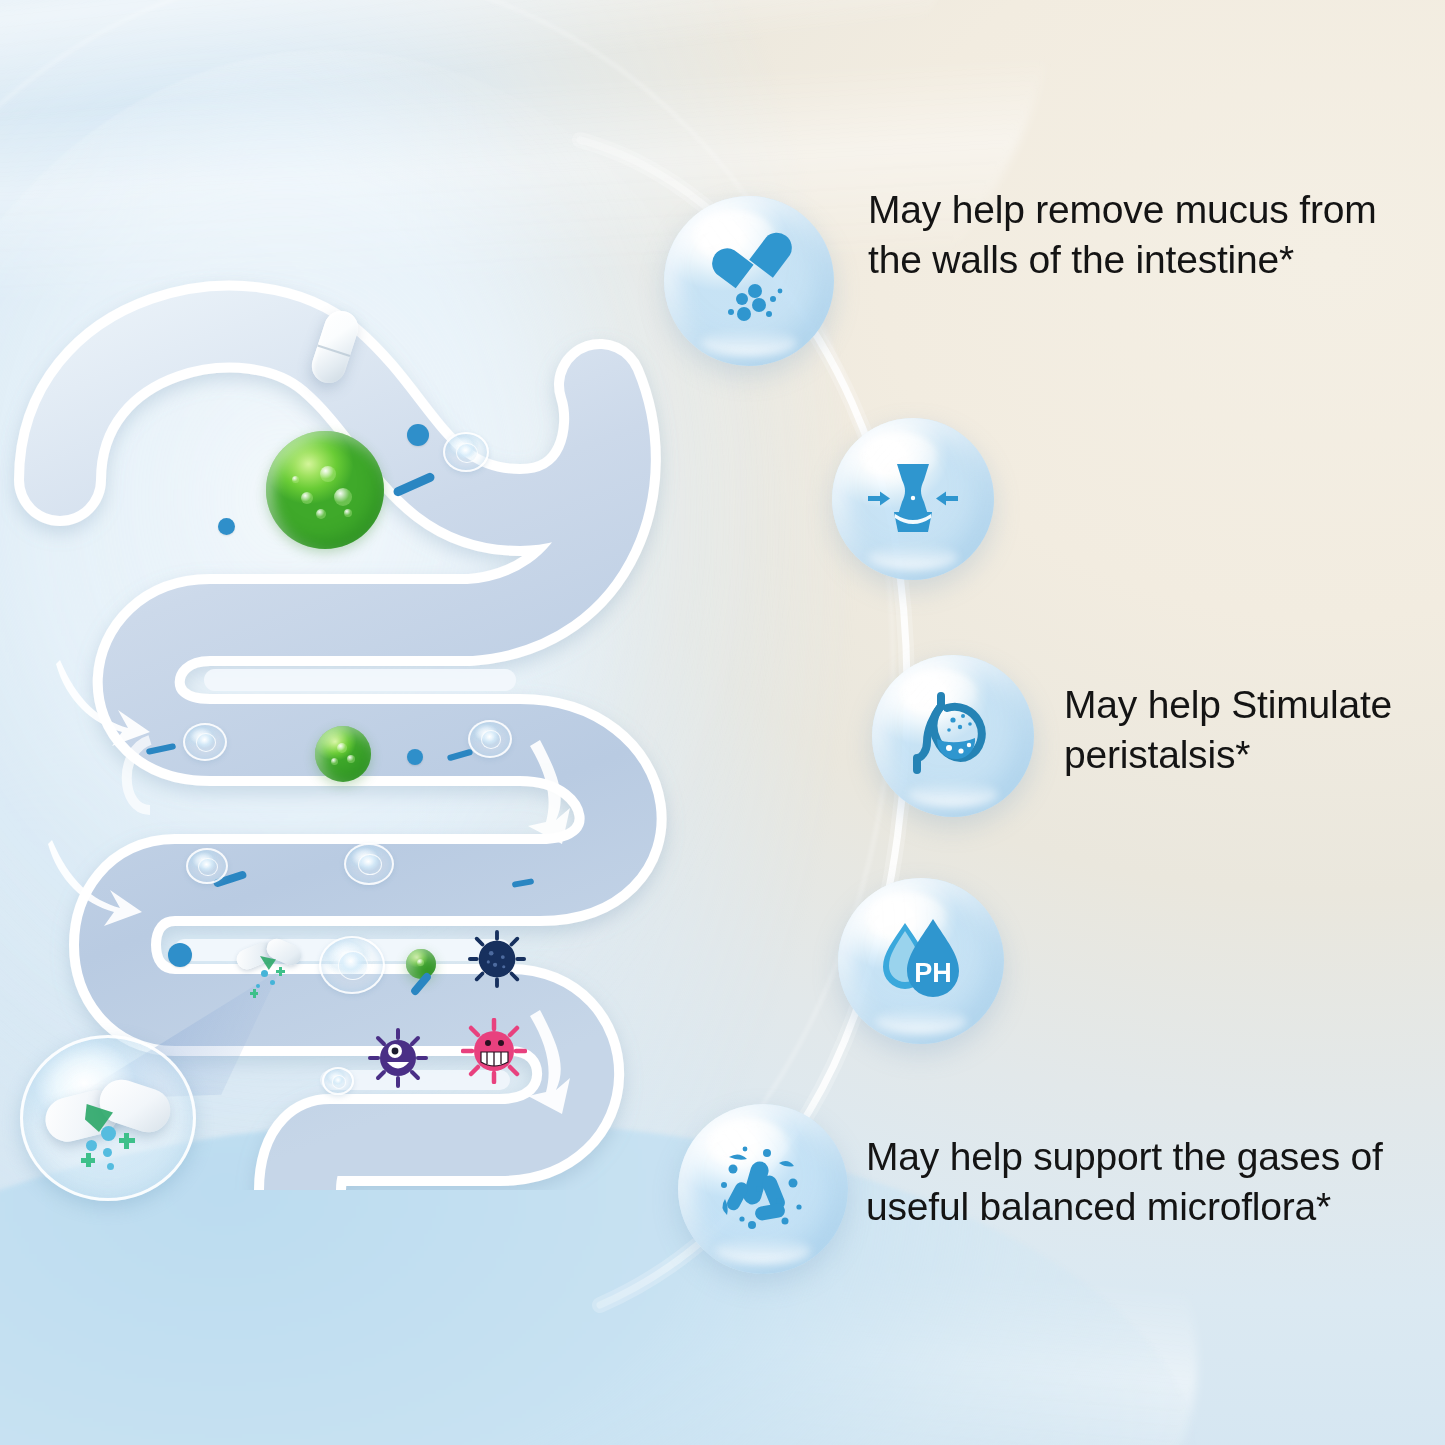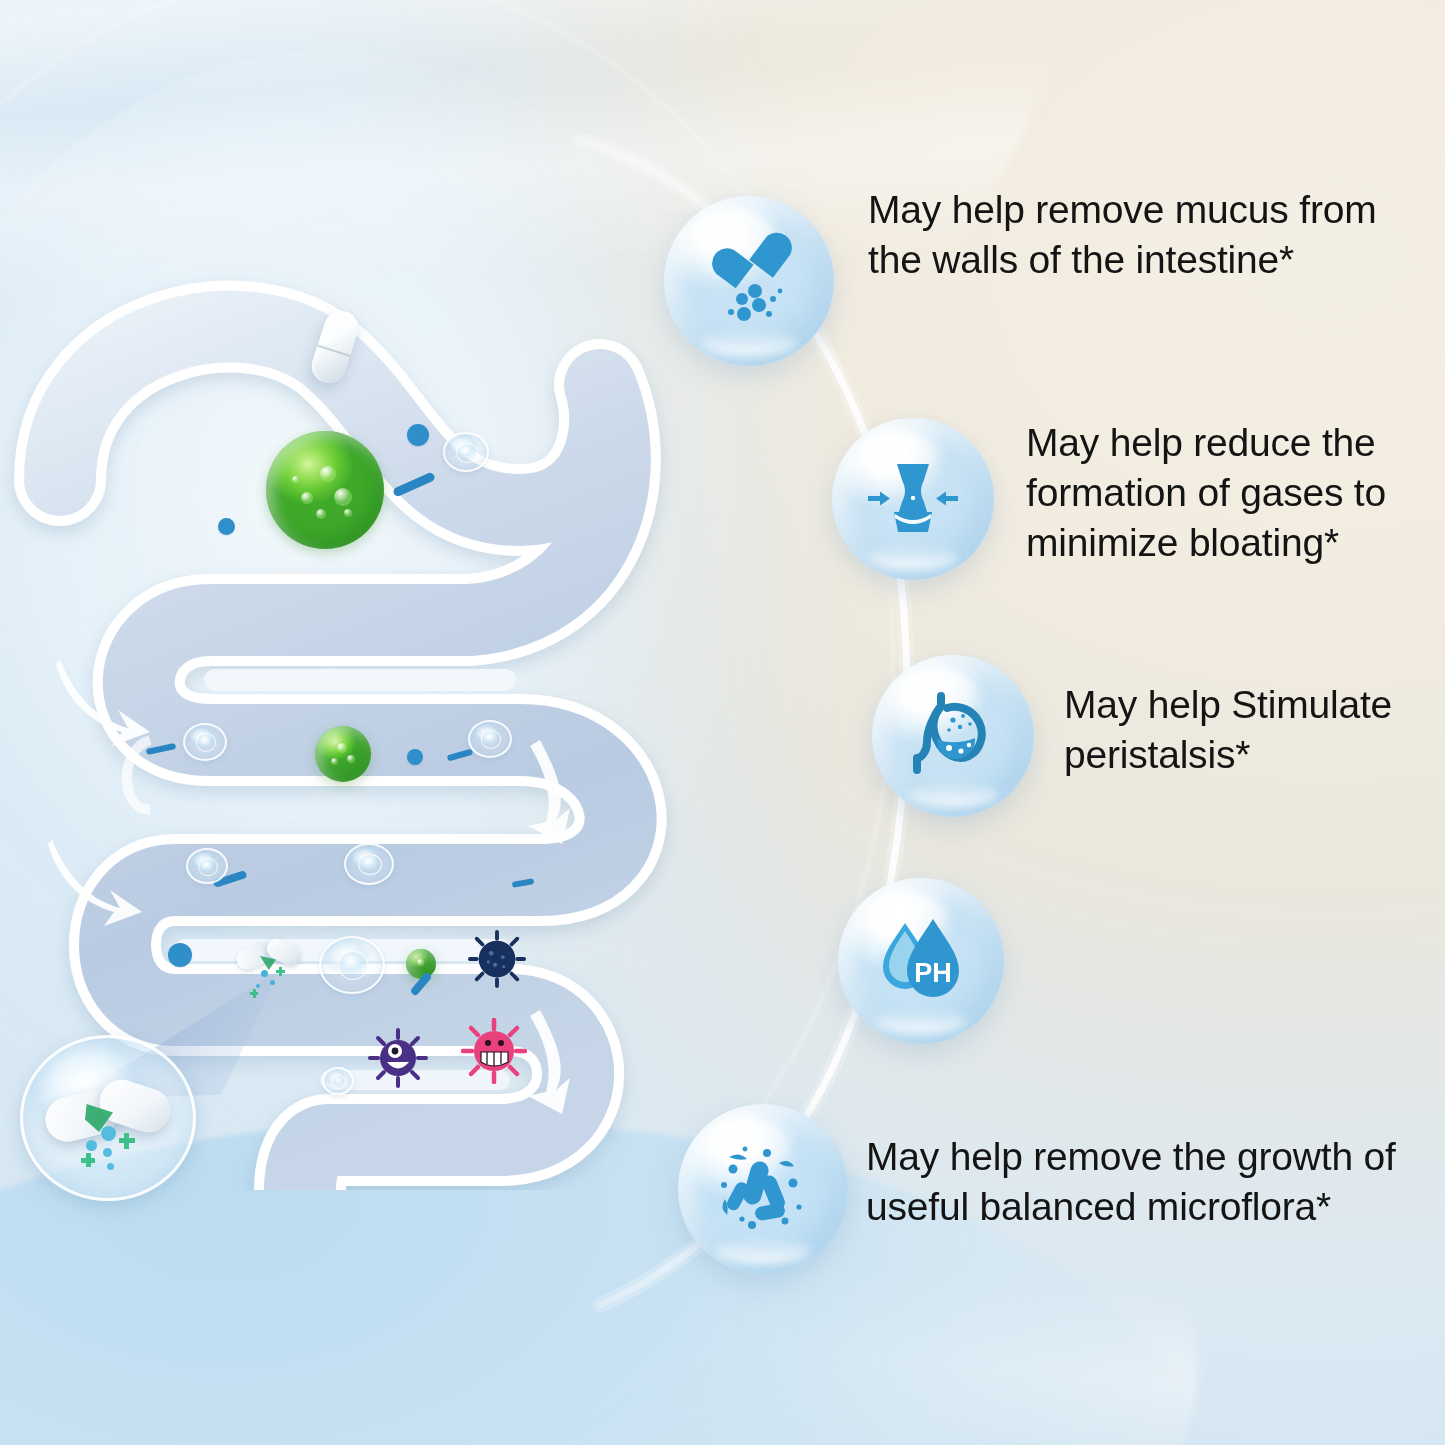--- a/index.html
+++ b/index.html
@@ -373,23 +373,20 @@
         <circle cx="49" cy="48" r="2.2" fill="#ffffff"></circle>
       </g>
       <g fill="#2f96cf">
         <path d="M 4 46 h 16 v 5 h -16 z"></path>
         <path d="M 26 48.5 l -10 -7 v 14 z"></path>
         <path d="M 94 46 h -16 v 5 h 16 z"></path>
         <path d="M 72 48.5 l 10 -7 v 14 z"></path>
       </g>
     </svg>
   </div>
-  <div class="txt" style="left:1026px;top:418px;width:400px;">
-    <b>May help</b><span class="light"> reduce the formation of gases to minimize bloating*</span>
-  </div>
 
   <div class="bubble" style="left:872px;top:655px;width:162px;height:162px;">
     <svg width="100" height="100" viewBox="0 0 100 100">
       <g fill="none" stroke="#2583b5" stroke-width="8" stroke-linecap="round" stroke-linejoin="round">
         <path d="M 38 10 L 38 20 C 30 30 28 42 34 54 C 40 68 54 76 66 70 C 78 64 82 48 76 36 C 70 24 56 18 44 22"></path>
         <path d="M 38 20 C 30 30 24 44 24 56 C 24 66 18 72 14 72 L 14 84"></path>
       </g>
       <path d="M 34 53 C 42 57 58 58 72 52 C 73 62 66 72 55 73 C 42 74 34 65 34 53 Z" fill="#2f96cf"></path>
       <g fill="#2f96cf">
         <circle cx="50" cy="34" r="2.6"></circle>
@@ -436,16 +433,16 @@
         <circle cx="15" cy="50" r="3"></circle>
         <circle cx="50" cy="54" r="3"></circle>
         <circle cx="70" cy="66" r="3"></circle>
         <circle cx="33" cy="84" r="2.6"></circle>
         <circle cx="90" cy="72" r="2.6"></circle>
         <circle cx="36" cy="14" r="2.4"></circle>
       </g>
     </svg>
   </div>
   <div class="txt" style="left:866px;top:1132px;width:560px;">
-    <b>May help</b><span class="light">  remove the growth of useful balanced microflora*</span>
+    <b>May help</b><span class="light">  support the gases of useful balanced microflora*</span>
   </div>
 
 </div>
 
 </body></html>

